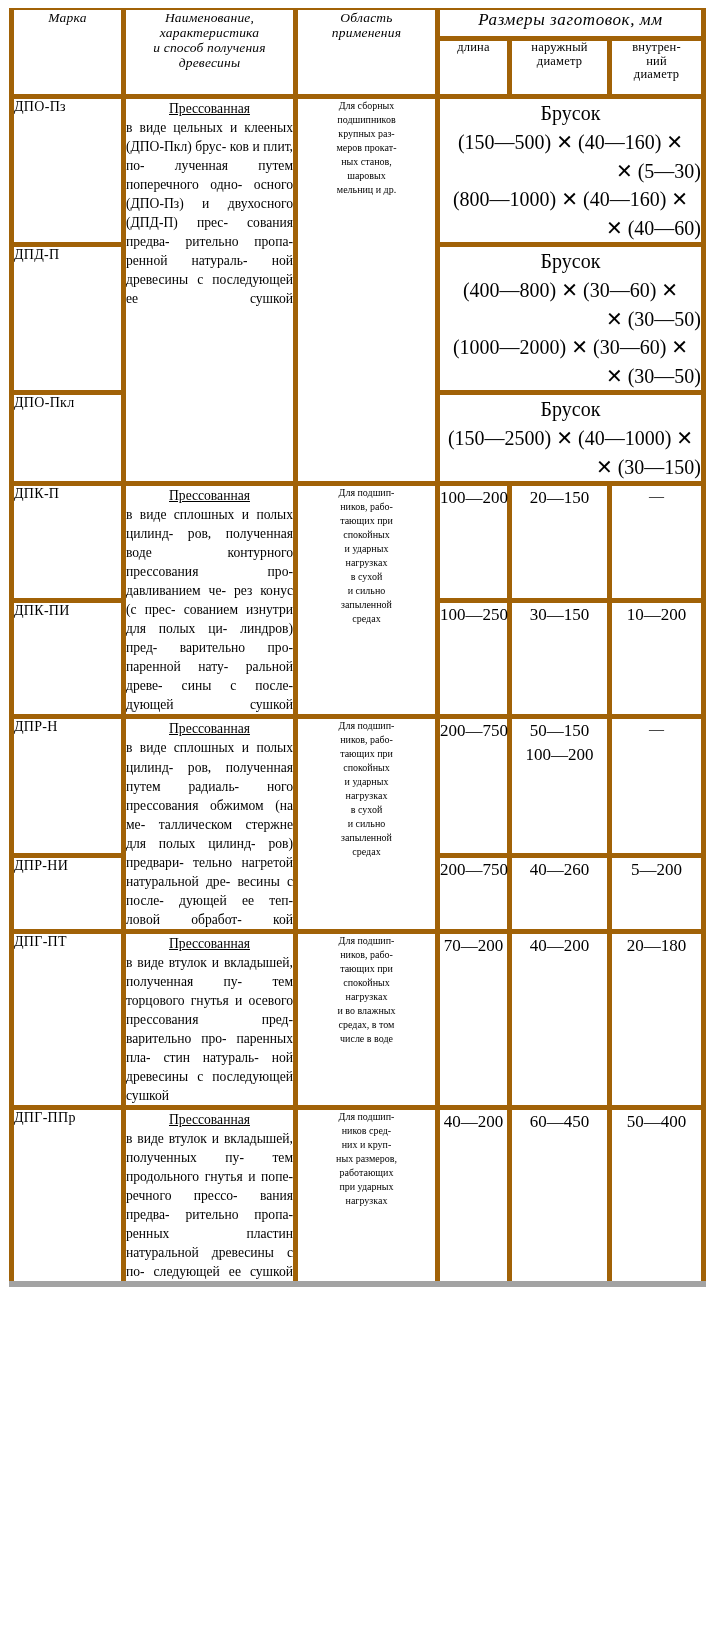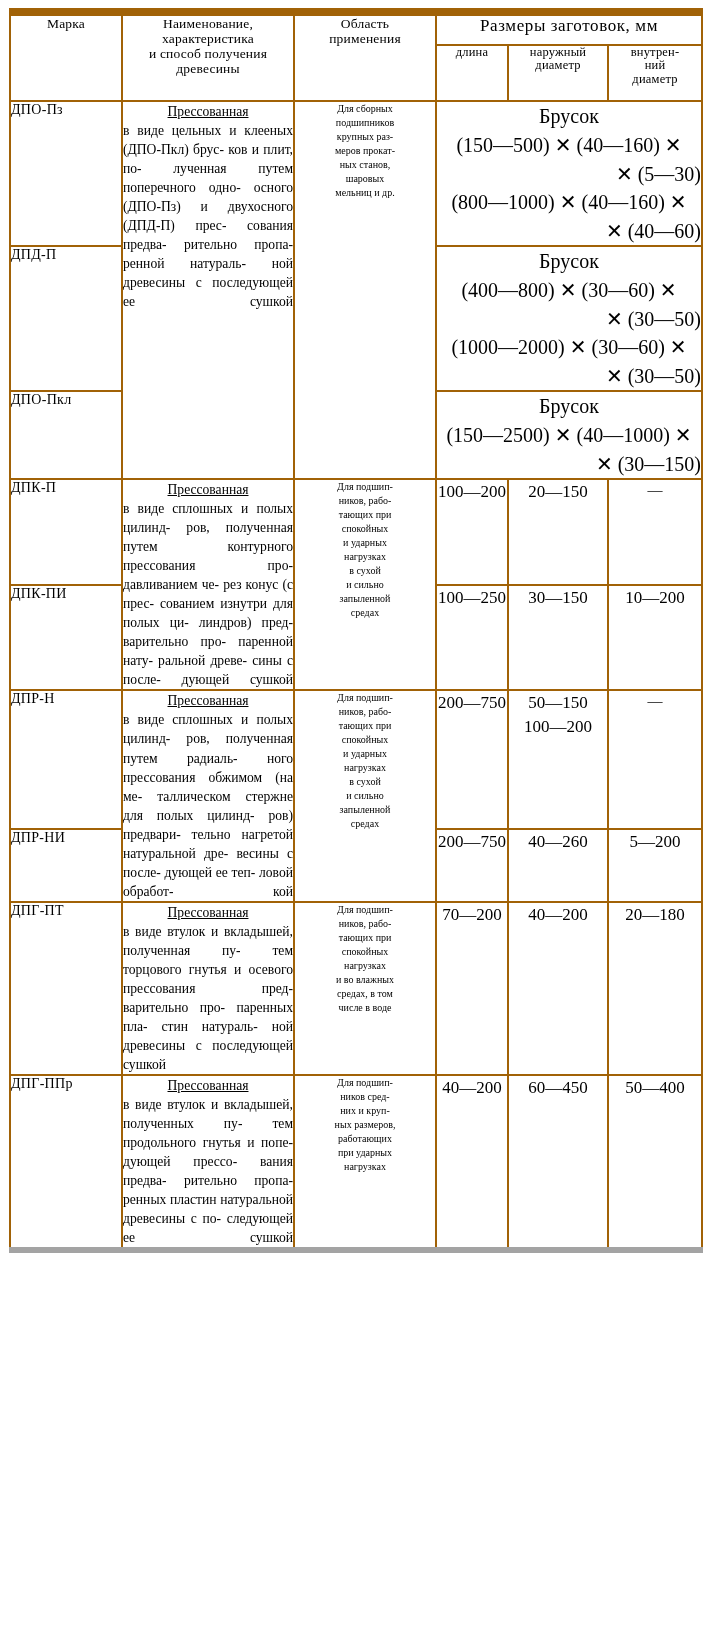--- a/index.html
+++ b/index.html
@@ -24,21 +24,21 @@
   }
 
   table.tbl {
     width: 692px;
     border-collapse: collapse;
     table-layout: fixed;
     font-size: 13.5px;
   }
 
   table.tbl td, table.tbl th {
-    border: 2px solid #a16207;
+    border: 5px solid #a16207;
     padding: 0;
     vertical-align: top;
     font-weight: normal;
   }
 
   
   col.c-brand   { width: 112px; }
   col.c-desc    { width: 172px; }
   col.c-app     { width: 142px; }
   col.c-len     { width: 72px; }
@@ -108,21 +108,21 @@
     line-height: 1.42;
   }
   .dim .cap { display: block; text-align: center; margin-bottom: 1px; }
   .dim .ln  { display: block; white-space: nowrap; }
   .dim .ln.r { text-align: right; }
 
   .dash { font-size: 15px; }
 
   
   tr.group-top > td { border-top: 2px solid #000; }
-  thead tr:first-child td { border-top: 8px solid #a16207; }
+  thead tr:first-child td { border-top: 2px solid #a16207; font-style: italic; }
   tbody tr:last-child > td { border-bottom: 6px solid #a3a3a3; }
 </style>
 </head>
 <body>
 
 <div class="page">
 <table class="tbl">
   <colgroup>
     <col class="c-brand">
         <col class="c-desc">
@@ -221,21 +221,21 @@
       </td>
     </tr>
 
     <tr class="group-top">
       <td class="brand">ДПК-П</td>
       <td class="desc" rowspan="2">
         <span class="first">Прессованная</span>
         <span>в виде сплошных</span>
         <span>и полых цилинд-</span>
         <span>ров, полученная</span>
-        <span>путем контурного</span>
+        <span>воде контурного</span>
         <span>прессования про-</span>
         <span>давливанием че-</span>
         <span>рез конус (с прес-</span>
         <span>сованием изнутри</span>
         <span>для полых ци-</span>
         <span>линдров) пред-</span>
         <span>варительно про-</span>
         <span>паренной нату-</span>
         <span>ральной древе-</span>
         <span>сины с после-</span>
@@ -347,21 +347,21 @@
 
     <tr class="group-top">
       <td class="brand">ДПГ-ППр</td>
       <td class="desc">
         <span class="first">Прессованная</span>
         <span>в виде втулок</span>
         <span>и вкладышей,</span>
         <span>полученных пу-</span>
         <span>тем продольного</span>
         <span>гнутья и попе-</span>
-        <span>дующей прессо-</span>
+        <span>речного прессо-</span>
         <span>вания предва-</span>
         <span>рительно пропа-</span>
         <span>ренных пластин</span>
         <span>натуральной</span>
         <span>древесины с по-</span>
         <span>следующей ее</span>
         <span>сушкой</span>
       </td>
       <td class="app">
         <div>Для подшип-</div>

